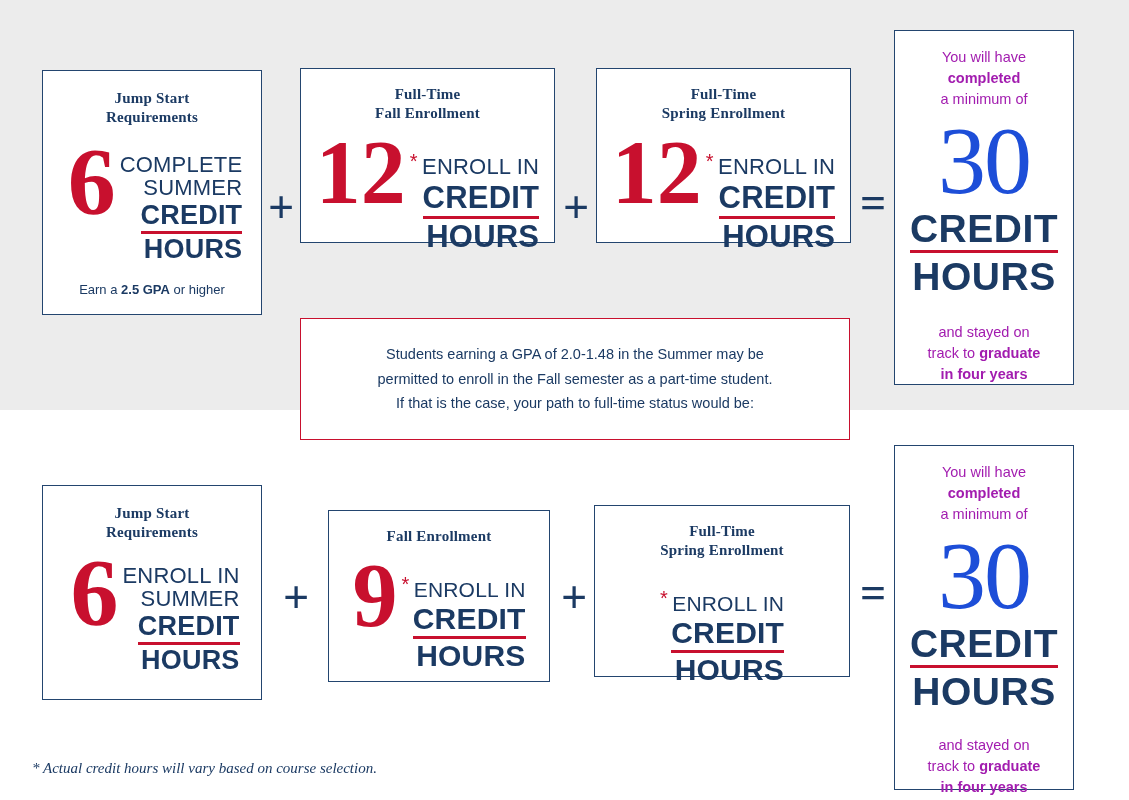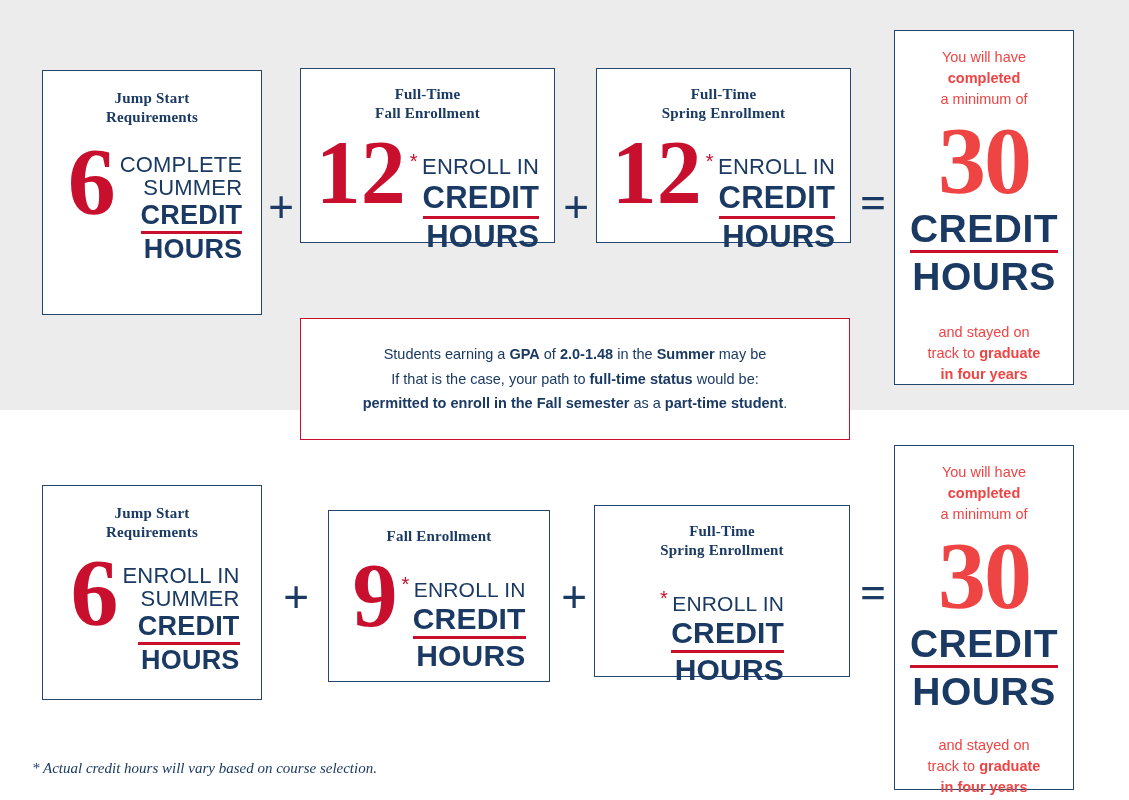--- a/index.html
+++ b/index.html
@@ -88,27 +88,27 @@
     position:absolute;
     background:#ffffff;
     border:1px solid #23456f;
     box-sizing:border-box;
     text-align:center;
   }
   .result .cap{
     font-family:"Liberation Sans", sans-serif;
     font-size:14.5px;
     line-height:1.45;
-    color:#ef4444;
+    color:#a21caf;
   }
   .result .cap b{ font-weight:bold; }
   .result .num{
     font-family:"Liberation Serif", serif;
-    font-weight:bold;
-    color:#ef4444;
+    font-weight:normal;
+    color:#1d4ed8;
     font-size:96px;
     line-height:.82;
     letter-spacing:-2px;
   }
   .result .credit{
     font-family:"Liberation Sans", sans-serif;
     font-weight:bold;
     font-size:39px;
     color:#1b3a63;
     border-bottom:3px solid #c8102e;
@@ -135,21 +135,21 @@
     display:flex; align-items:center; justify-content:center;
   }
   .callout .txt{
     font-family:"Liberation Sans", sans-serif;
     font-size:14.5px;
     line-height:1.7;
     text-align:center;
     color:#1b3a63;
     padding:0 26px;
   }
-  .callout .txt b{ font-weight:bold; }
+  .callout .txt b{ font-weight:normal; }
 
   .footnote{
     position:absolute;
     font-family:"Liberation Serif", serif;
     font-style:italic;
     font-size:15px;
     color:#1b3a63;
   }
 
   
@@ -197,20 +197,23 @@
   <div class="num-row" style="margin-top:14px; padding-left:6px;">
     <div class="bignum" style="font-size:96px;">6</div>
     <div class="stack stack-block" style="margin-top:6px;">
       <div class="l1" style="font-size:22px; line-height:1.08;">COMPLETE</div>
       <div class="l1" style="font-size:22px; line-height:1.08;">SUMMER</div>
       <div class="l2" style="font-size:27px;">CREDIT</div>
       <div class="l3" style="font-size:27px;">HOURS</div>
     </div>
   </div>
   <div class="note" style="margin-top:16px;">
+    <div>
+      <span>Earn a </span><b>2.5 GPA</b><span> or higher</span>
+    </div>
   </div>
 </div>
 
 <div class="op" id="op1">+</div>
 
 <div class="card navy" id="c2">
   <div class="hdr" style="font-size:15px; margin-top:16px;">
     <div>Full-Time</div>
     <div>Fall Enrollment</div>
   </div>
@@ -268,24 +271,24 @@
     <div><b>in four years</b></div>
   </div>
 </div>
 
 <div class="callout" id="callout1">
   <div class="txt">
     <div>
       <span>Students earning a </span><b>GPA</b><span> of </span><b>2.0-1.48</b><span> in the </span><b>Summer</b><span> may be</span>
     </div>
     <div>
+      <b>permitted to </b><b>enroll in the Fall semester</b><span> as a </span><b>part-time student</b><span>.</span>
+    </div>
+    <div>
       <span>If that is the case, your path to </span><b>full-time status</b><span> would be:</span>
-    </div>
-    <div>
-      <b>permitted to </b><b>enroll in the Fall semester</b><span> as a </span><b>part-time student</b><span>.</span>
     </div>
   </div>
 </div>
 
 <div class="card navy" id="c4">
   <div class="hdr" style="font-size:15px; margin-top:18px;">
     <div>Jump Start</div>
     <div>Requirements</div>
   </div>
   <div class="num-row" style="margin-top:10px; padding-left:6px;">

